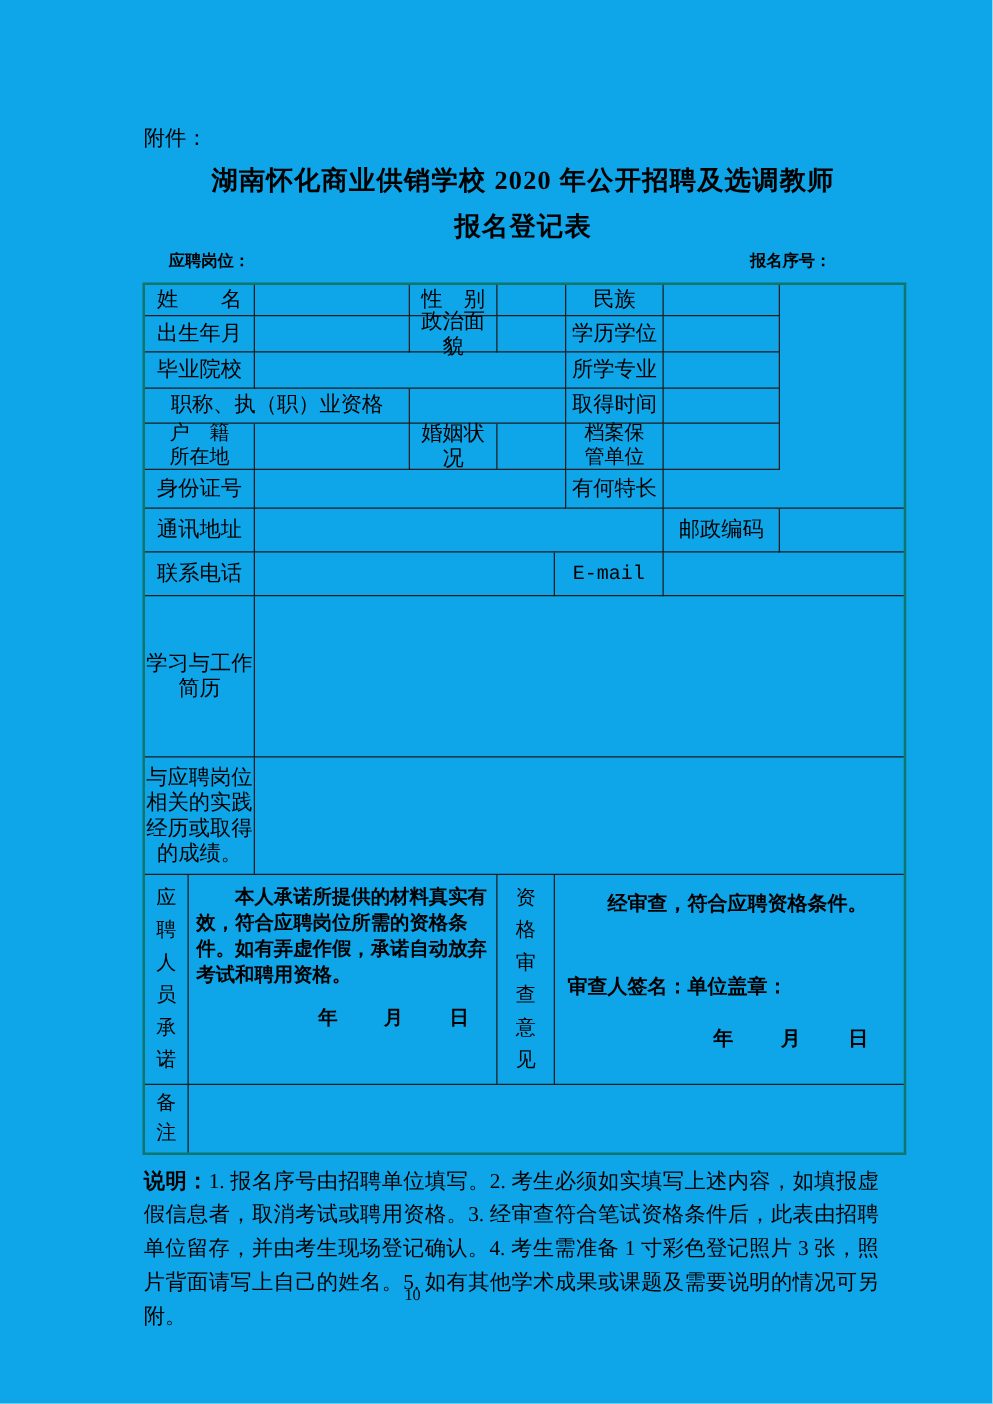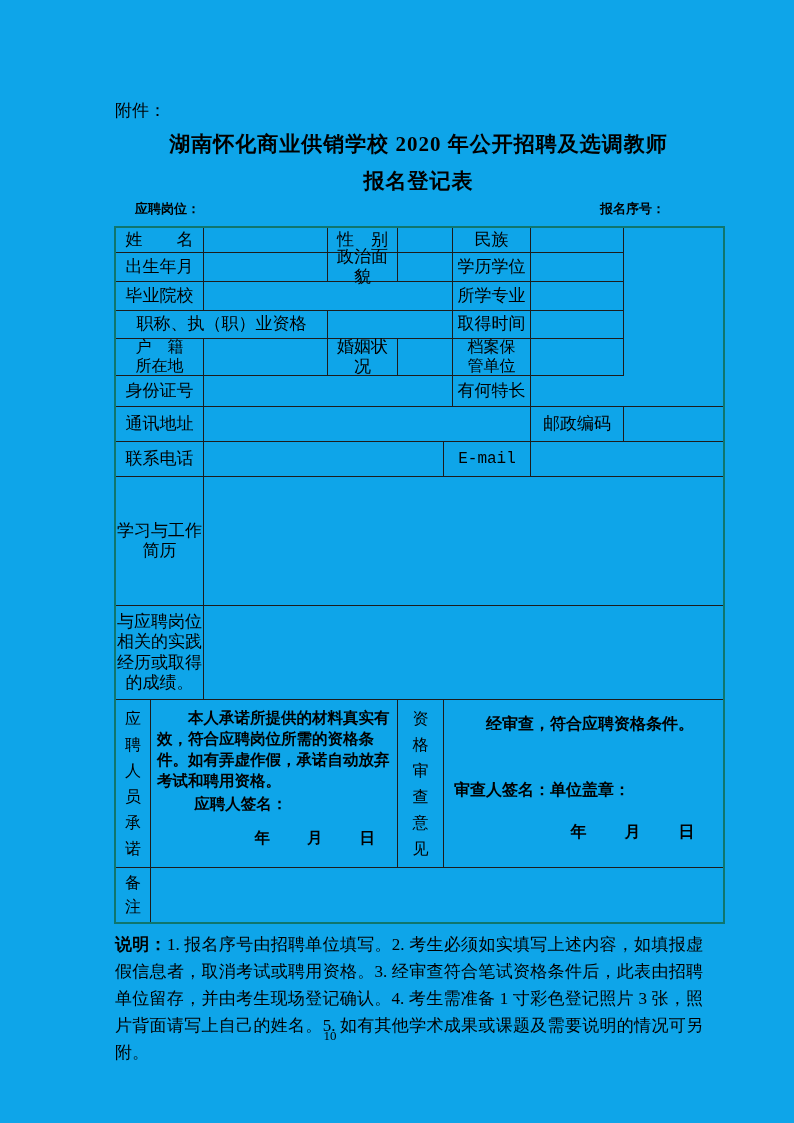--- a/index.html
+++ b/index.html
@@ -121,21 +121,20 @@
     <div class="c bb" style="grid-area:10/3/11/11"></div>
 
     <div class="c br bb lbl vert" style="grid-area:11/1/12/2">应
 聘
 人
 员
 承
 诺</div>
     <div class="c br bb pledge" style="grid-area:11/2/12/5">
       <p>本人承诺所提供的材料真实有效，符合应聘岗位所需的资格条件。如有弄虚作假，承诺自动放弃考试和聘用资格。</p>
-      <div class="sign">应聘人签名：</div>
       <div class="pdate">年　　月　　日</div>
     </div>
     <div class="c br bb lbl vert" style="grid-area:11/5/12/7">资
 格
 审
 查
 意
 见</div>
     <div class="c bb review" style="grid-area:11/7/12/11">
       <p>经审查，符合应聘资格条件。</p>

